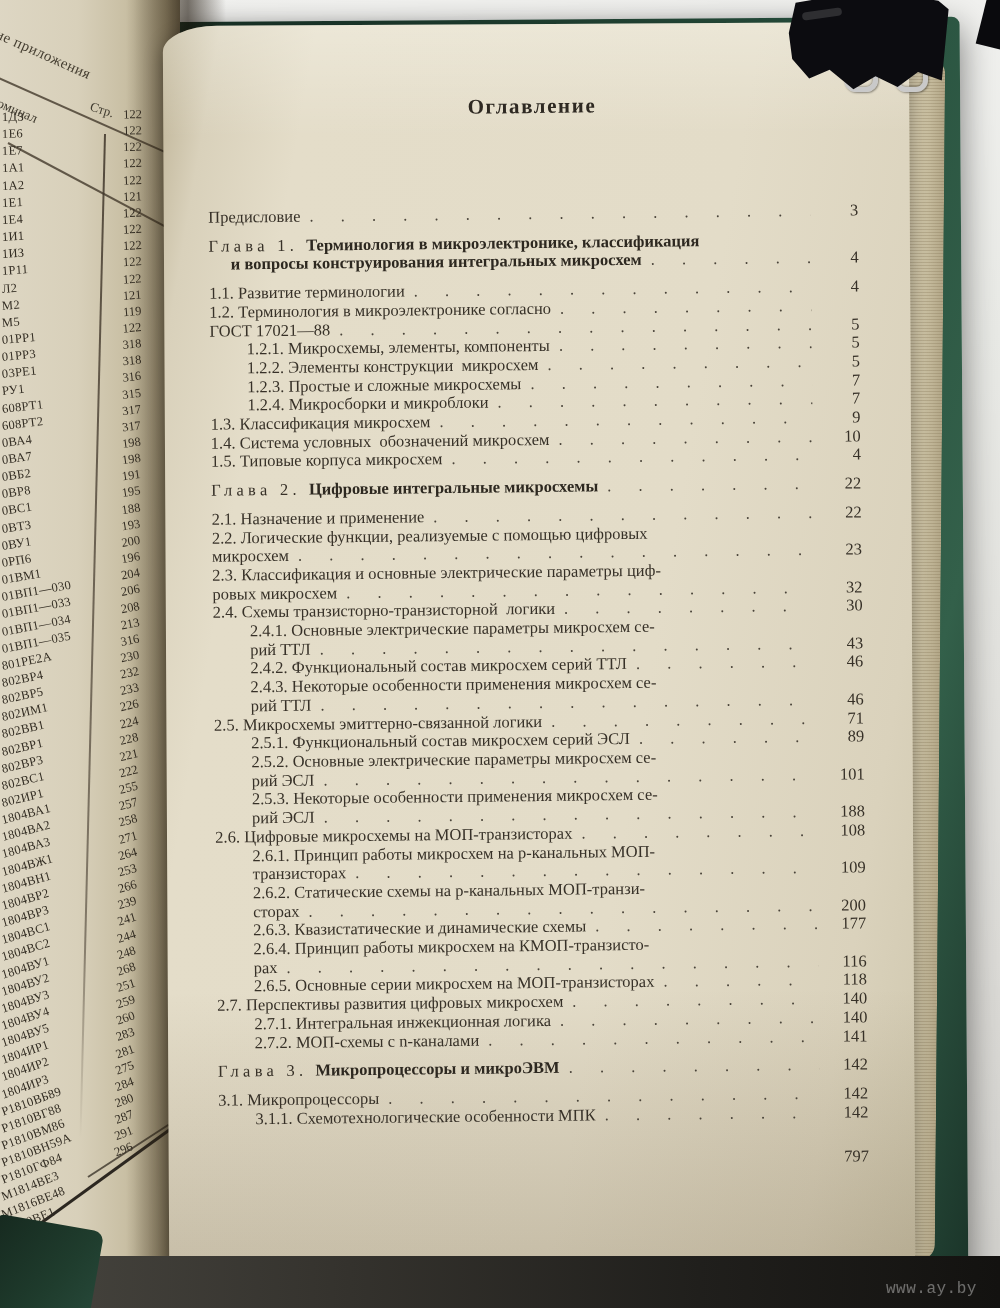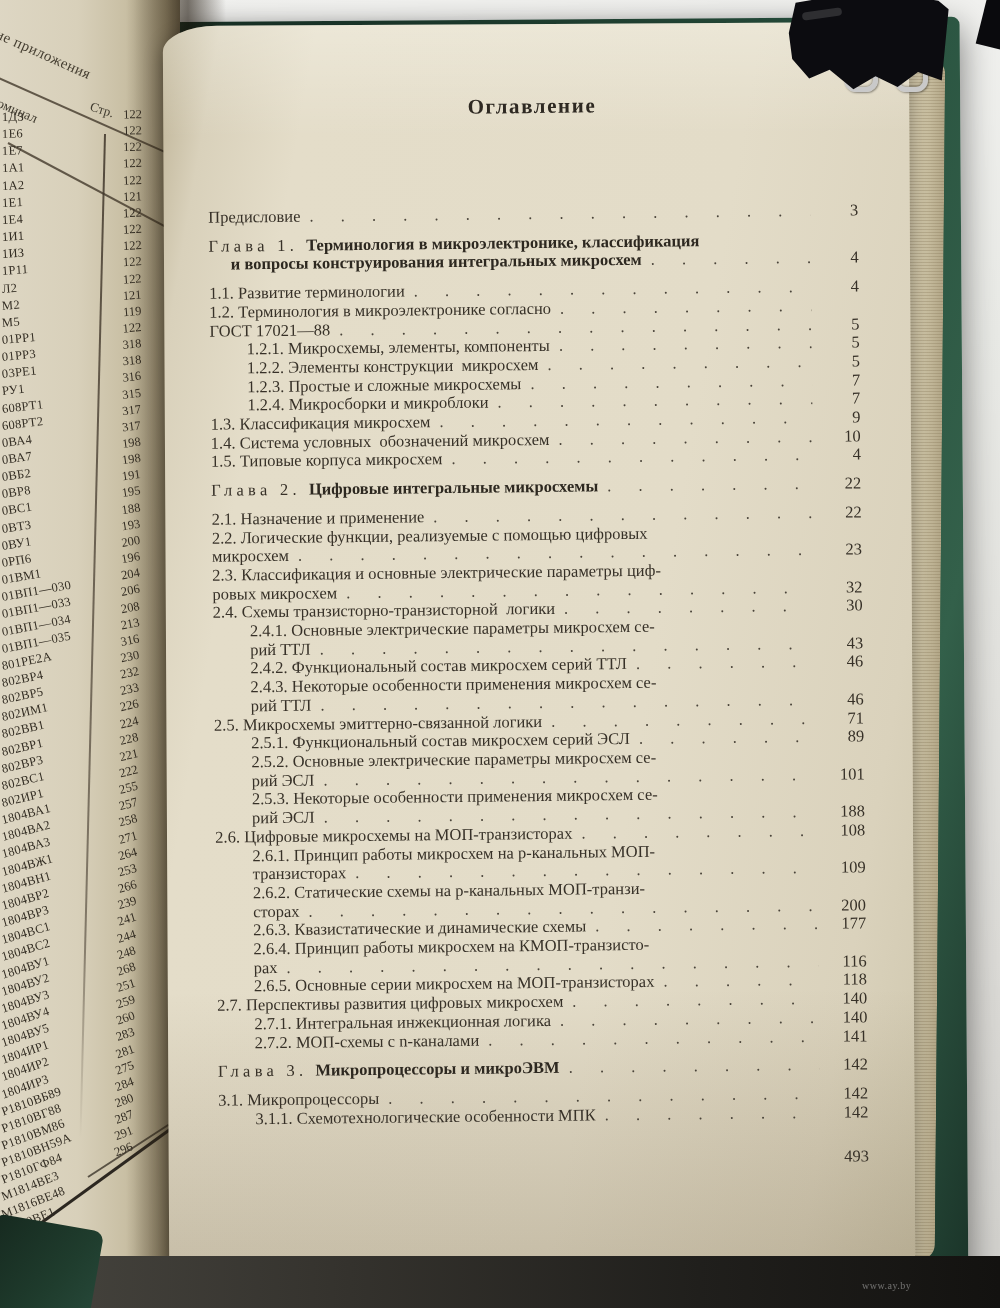--- a/index.html
+++ b/index.html
@@ -79,22 +79,22 @@
   .clip .wire{position:absolute;top:-14px;width:24px;height:104px;border:5px solid #c9c9c9;
     border-radius:12px;box-shadow:inset 0 0 3px rgba(0,0,0,.55), 1px 1px 2px rgba(0,0,0,.4);}
   .wire.w1{left:62px;}
   .wire.w2{left:112px;}
   .clip .body{position:absolute;left:0;top:0;width:170px;height:108px;background:#0c0c10;
     clip-path:polygon(4% 38%,8% 10%,30% 4%,55% 0%,92% 8%,98% 16%,94% 82%,80% 74%,68% 88%,55% 78%,42% 90%,28% 72%,16% 80%,6% 62%);}
   .clip .glint{position:absolute;left:20px;top:18px;width:40px;height:8px;background:rgba(255,255,255,.14);
     transform:rotate(-8deg);border-radius:4px;}
   .clip-edge{position:absolute;left:982px;top:-8px;width:30px;height:56px;background:#0a0a0d;transform:rotate(14deg);}
 
-  .watermark{position:absolute;left:862px;top:1280px;font-family:Liberation Serif, serif;
-    font-size:10px;color:rgba(255,255,255,.38);letter-spacing:.5px;}
+  .watermark{position:absolute;left:886px;top:1280px;font-family:Liberation Mono, monospace;
+    font-size:16px;color:rgba(255,255,255,.38);letter-spacing:.5px;}
 </style>
 </head>
 <body>
 
 <div id="scene">
 
   <div class="cover"></div>
   <div class="fore-edge"></div>
 
   <div class="left-page">
@@ -747,21 +747,21 @@
             <div class="line ind1">
               <span class="t">3.1.1. Схемотехнологические особенности МПК</span>
               <span class="dots"></span>
               <span class="pg">142</span>
             </div>
           </div>
         </div>
       <div class="line footer-line">
         <span class="t"></span>
         <span class="dots off"></span>
-        <span class="pg">493</span>
+        <span class="pg">797</span>
       </div>
     </div>
   </div>
 
   <div class="clip">
     <div class="wire w1"></div>
     <div class="wire w2"></div>
     <div class="body"></div>
     <div class="glint"></div>
   </div>

